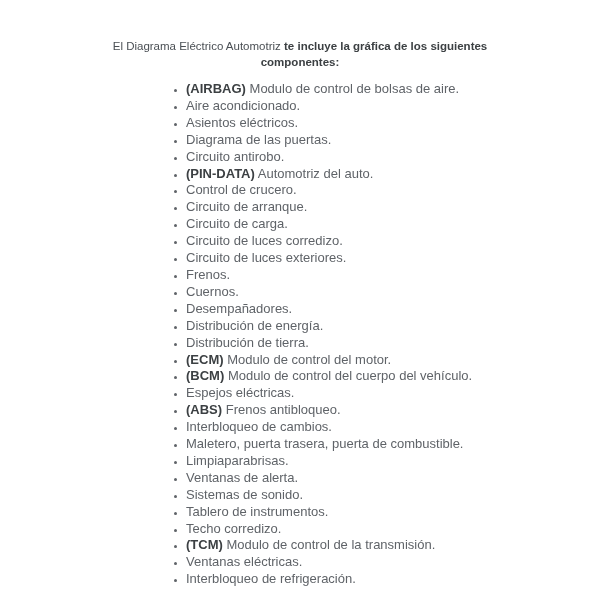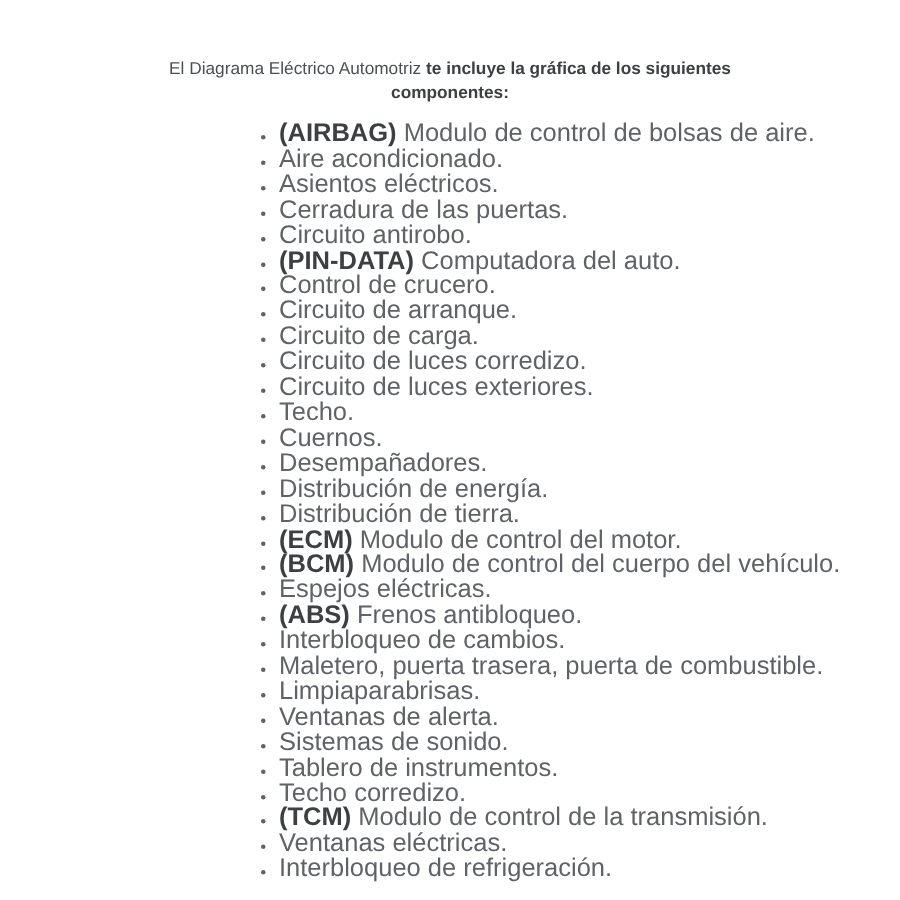--- a/index.html
+++ b/index.html
@@ -26,21 +26,21 @@
     font-weight: 400;
   }
   .title b {
     color: #3c4043;
     font-weight: 700;
   }
   ul.component-list {
     margin: 11px 0 0 150px;
     padding: 0 0 0 36px;
     list-style: disc outside;
-    font-size: 17px;
+    font-size: 13px;
     line-height: 16.9px;
     color: #5f6368;
   }
   ul.component-list li {
     margin: 0;
     padding: 0;
   }
   ul.component-list li::marker {
     color: #5f6368;
     font-size: 9px;
@@ -56,37 +56,37 @@
 <div class="page">
   <p class="title"><span>El Diagrama Eléctrico Automotriz </span><b>te incluye la gráfica de los siguientes componentes:</b></p>
 
   <ul class="component-list">
   <li><b>(AIRBAG)</b><span> Modulo de control de bolsas de aire.</span></li>
 
   <li><span>Aire acondicionado.</span></li>
 
   <li><span>Asientos eléctricos.</span></li>
 
-  <li><span>Cerradura de las puertas.</span></li>
+  <li><span>Diagrama de las puertas.</span></li>
 
   <li><span>Circuito antirobo.</span></li>
 
-  <li><b>(PIN-DATA)</b><span> Computadora del auto.</span></li>
+  <li><b>(PIN-DATA)</b><span> Automotriz del auto.</span></li>
 
   <li><span>Control de crucero.</span></li>
 
   <li><span>Circuito de arranque.</span></li>
 
   <li><span>Circuito de carga.</span></li>
 
   <li><span>Circuito de luces corredizo.</span></li>
 
   <li><span>Circuito de luces exteriores.</span></li>
 
-  <li><span>Techo.</span></li>
+  <li><span>Frenos.</span></li>
 
   <li><span>Cuernos.</span></li>
 
   <li><span>Desempañadores.</span></li>
 
   <li><span>Distribución de energía.</span></li>
 
   <li><span>Distribución de tierra.</span></li>
 
   <li><b>(ECM)</b><span> Modulo de control del motor.</span></li>

